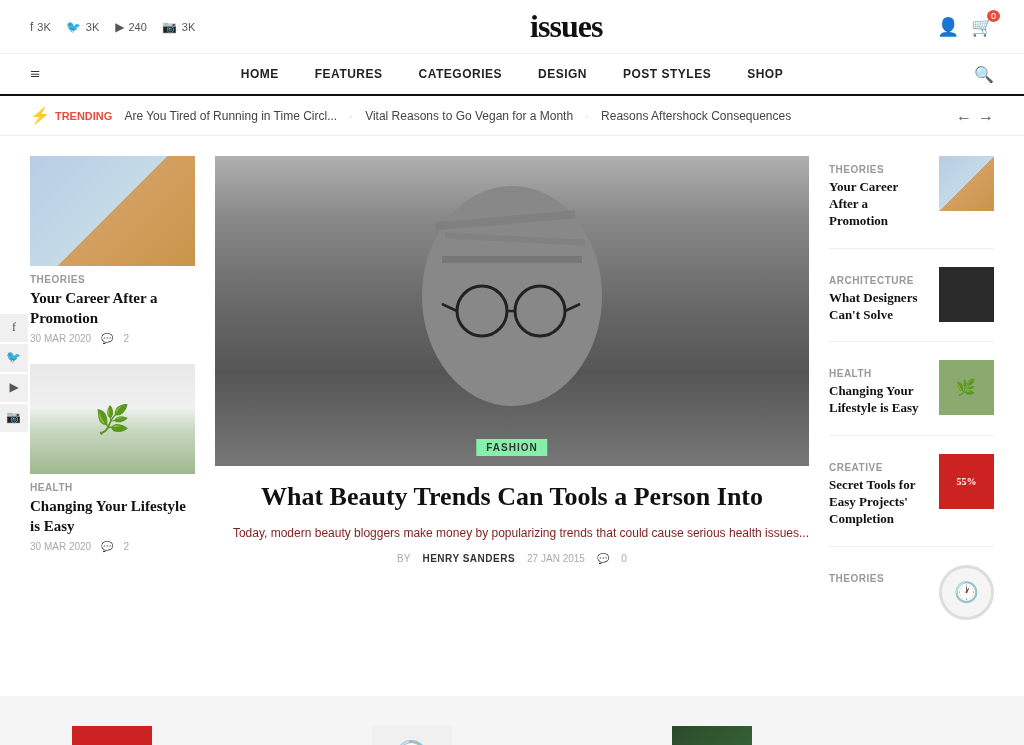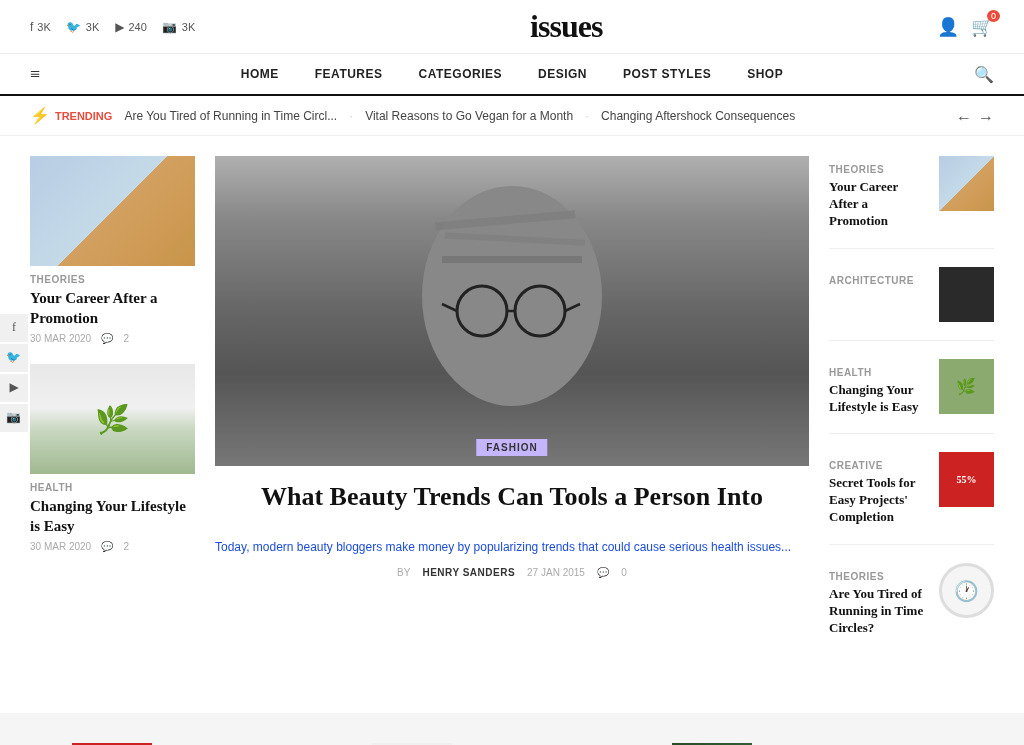--- a/index.html
+++ b/index.html
@@ -40,23 +40,23 @@
     
     .left-sidebar { width: 165px; flex-shrink: 0; margin-right: 20px; }
     .small-article { margin-bottom: 20px; }
     .article-category { font-family: Arial, sans-serif; font-size: 10px; font-weight: bold; text-transform: uppercase; color: #999; margin-top: 8px; letter-spacing: 0.5px; }
     .article-title { font-family: 'Georgia', serif; font-size: 15px; font-weight: bold; color: #111; line-height: 1.3; margin-top: 4px; }
     .article-meta { display: flex; gap: 10px; align-items: center; margin-top: 5px; font-family: Arial, sans-serif; font-size: 10px; color: #aaa; }
 
     
     .center-feature { flex: 1; margin-right: 20px; }
     .feature-img-wrap { position: relative; }
-    .feature-category-badge { position: absolute; bottom: 10px; left: 50%; transform: translateX(-50%); background: #c4b5fd; font-family: Arial, sans-serif; font-size: 10px; font-weight: bold; text-transform: uppercase; letter-spacing: 1px; padding: 3px 10px; color: #333; margin-top: 38px; }
+    .feature-category-badge { position: absolute; bottom: 10px; left: 50%; transform: translateX(-50%); background: #86efac; font-family: Arial, sans-serif; font-size: 10px; font-weight: bold; text-transform: uppercase; letter-spacing: 1px; padding: 3px 10px; color: #333; margin-top: 38px; }
     .feature-title { font-family: 'Georgia', serif; font-size: 26px; font-weight: bold; text-align: center; color: #111; margin-top: 14px; line-height: 1.3; }
-    .feature-excerpt { font-family: Arial, sans-serif; font-size: 12px; color: #1d4ed8; text-align: left; margin-top: 24px; line-height: 1.6; }
+    .feature-excerpt { font-family: Arial, sans-serif; font-size: 12px; color: #7f1d1d; text-align: right; margin-top: 10px; line-height: 1.6; }
     .feature-author-line { display: flex; justify-content: center; gap: 12px; align-items: center; margin-top: 10px; font-family: Arial, sans-serif; font-size: 10px; color: #aaa; }
     .feature-author-line .by { font-size: 10px; }
     .feature-author-line .author-name { font-weight: bold; text-transform: uppercase; color: #333; font-size: 10px; letter-spacing: 0.5px; }
 
     
     .right-sidebar { width: 165px; flex-shrink: 0; }
     .right-article { display: flex; align-items: flex-start; gap: 10px; margin-bottom: 18px; padding-bottom: 18px; border-bottom: 1px solid #eee; }
     .right-article:last-child { border-bottom: none; }
     .right-article-text { flex: 1; }
     .right-article .article-title { font-size: 13px; }
@@ -138,21 +138,21 @@
 <div class="trending-bar">
   <div class="trending-label">
     <span class="trending-dot">⚡</span>
     <span>TRENDING</span>
   </div>
   <div class="trending-items">
     <span>Are You Tired of Running in Time Circl...</span>
     <span class="trending-sep">·</span>
     <span>Vital Reasons to Go Vegan for a Month</span>
     <span class="trending-sep">·</span>
-    <span>Changing Aftershock Consequences</span>
+    <span>Reasons Aftershock Consequences</span>
   </div>
   <div class="trending-nav">
     <span>←</span>
     <span>→</span>
   </div>
 </div>
 
 <div class="main-content">
 
   <div class="left-sidebar">
@@ -221,20 +221,21 @@
       <div class="right-article-text">
         <div class="article-category">THEORIES</div>
         <div class="article-title">Your Career After a Promotion</div>
       </div>
       <div class="img-triangle-sm"></div>
     </div>
 
     <div class="right-article">
       <div class="right-article-text">
         <div class="article-category">ARCHITECTURE</div>
+        <div class="article-title">What Designers Can't Solve</div>
       </div>
       <div class="img-dark"></div>
     </div>
 
     <div class="right-article">
       <div class="right-article-text">
         <div class="article-category">HEALTH</div>
         <div class="article-title">Changing Your Lifestyle is Easy</div>
       </div>
       <div class="img-green">
@@ -248,21 +249,20 @@
         <div class="article-title">Secret Tools for Easy Projects' Completion</div>
       </div>
       <div class="img-red">
         <span style="font-size:10px;color:#fff;font-weight:bold;">55%</span>
       </div>
     </div>
 
     <div class="right-article">
       <div class="right-article-text">
         <div class="article-category">THEORIES</div>
-        <div class="article-title">Are You Tired of Running in Time Circles?</div>
       </div>
       <div class="img-clock">🕐</div>
     </div>
 
   </div>
 </div>
 
 <div class="bottom-teaser">
   <div class="bottom-articles">
 

